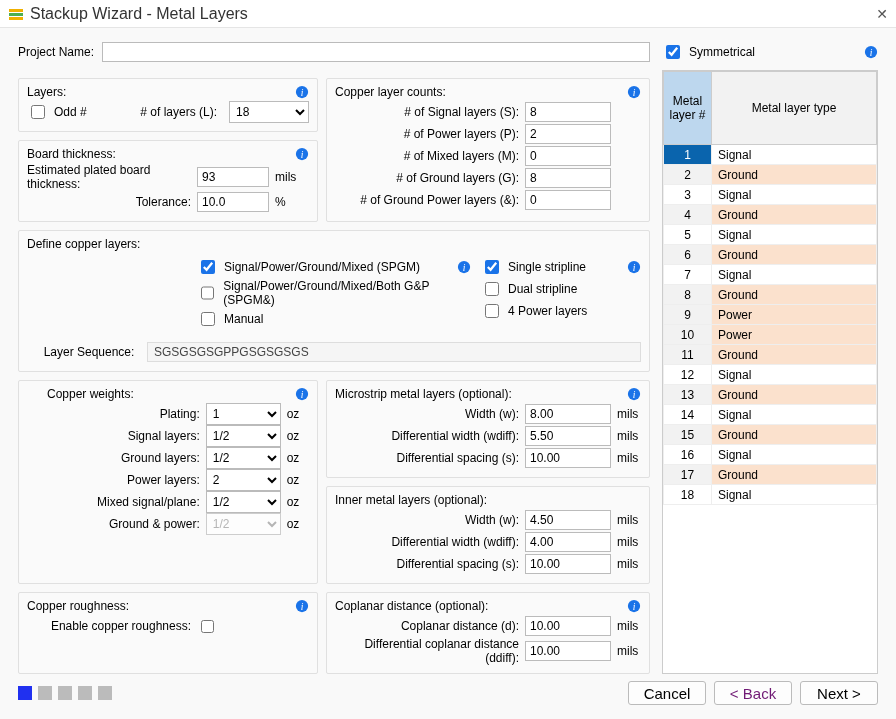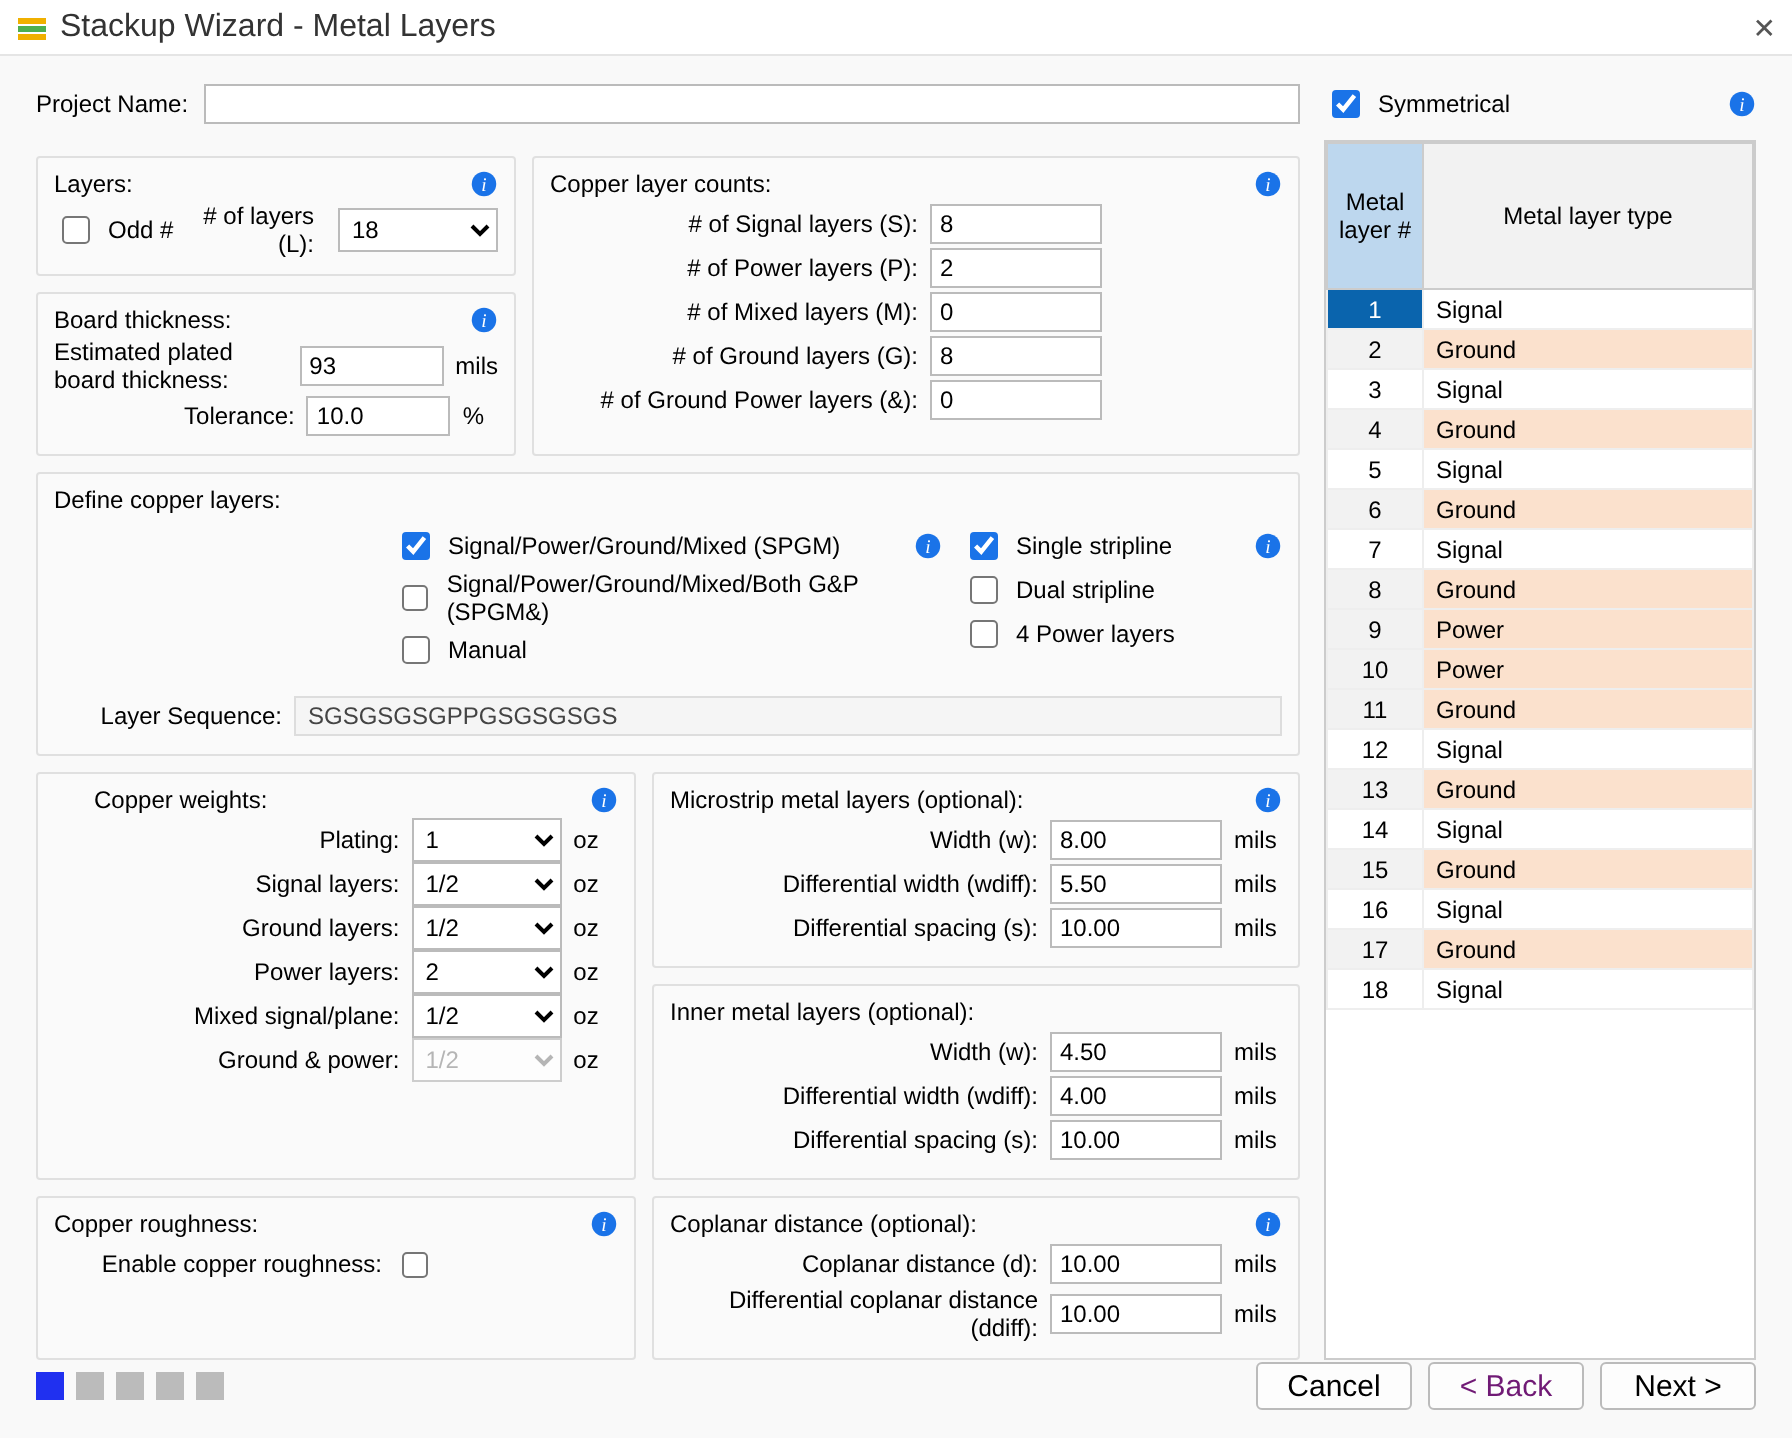--- a/index.html
+++ b/index.html
@@ -102,21 +102,21 @@
 
 <div class="content">
   <div class="left-col">
     <div class="row-project" style="width:100%;">
       <label>Project Name:</label>
       <input type="text" value="" style="">
     </div>
 
     <div class="two-panels">
 
-      <div style="width:240px; display:flex; flex-direction:column; gap:8px;">
+      <div style="width:300px; display:flex; flex-direction:column; gap:8px;">
         <div class="panel">
           <div class="section-title">
             <span>Layers:</span>
             <span class="spacer"></span>
             <svg class="info-svg" viewBox="0 0 16 16">
                 <circle cx="8" cy="8" r="7" fill="#1a73e8"></circle>
                 <text x="8" y="12" text-anchor="middle" font-size="11" fill="#fff" font-family="Georgia" font-style="italic">i</text>
               </svg>
           </div>
           <div class="checkbox-row" style="align-items:center;">
@@ -218,21 +218,21 @@
             <input type="checkbox" style="">
             <span>Dual stripline</span>
           </div>
           <div class="checkbox-row">
             <input type="checkbox" style="">
             <span>4 Power layers</span>
           </div>
         </div>
       </div>
       <div class="form-row" style="margin-top:12px;">
-        <span class="lbl wseq" style="text-align:right; padding-left:10px;">Layer Sequence:</span>
+        <span class="lbl wseq" style="text-align:center; padding-left:10px;">Layer Sequence:</span>
         <input type="text" class="seq-input" readonly="" value="SGSGSGSGPPGSGSGSGS" style="">
       </div>
     </div>
 
     <div class="two-panels">
       <div class="panel" style="width:300px;padding-left:28px;">
         <div class="section-title">
           <span>Copper weights:</span>
           <span class="spacer"></span>
           <svg class="info-svg" viewBox="0 0 16 16">

